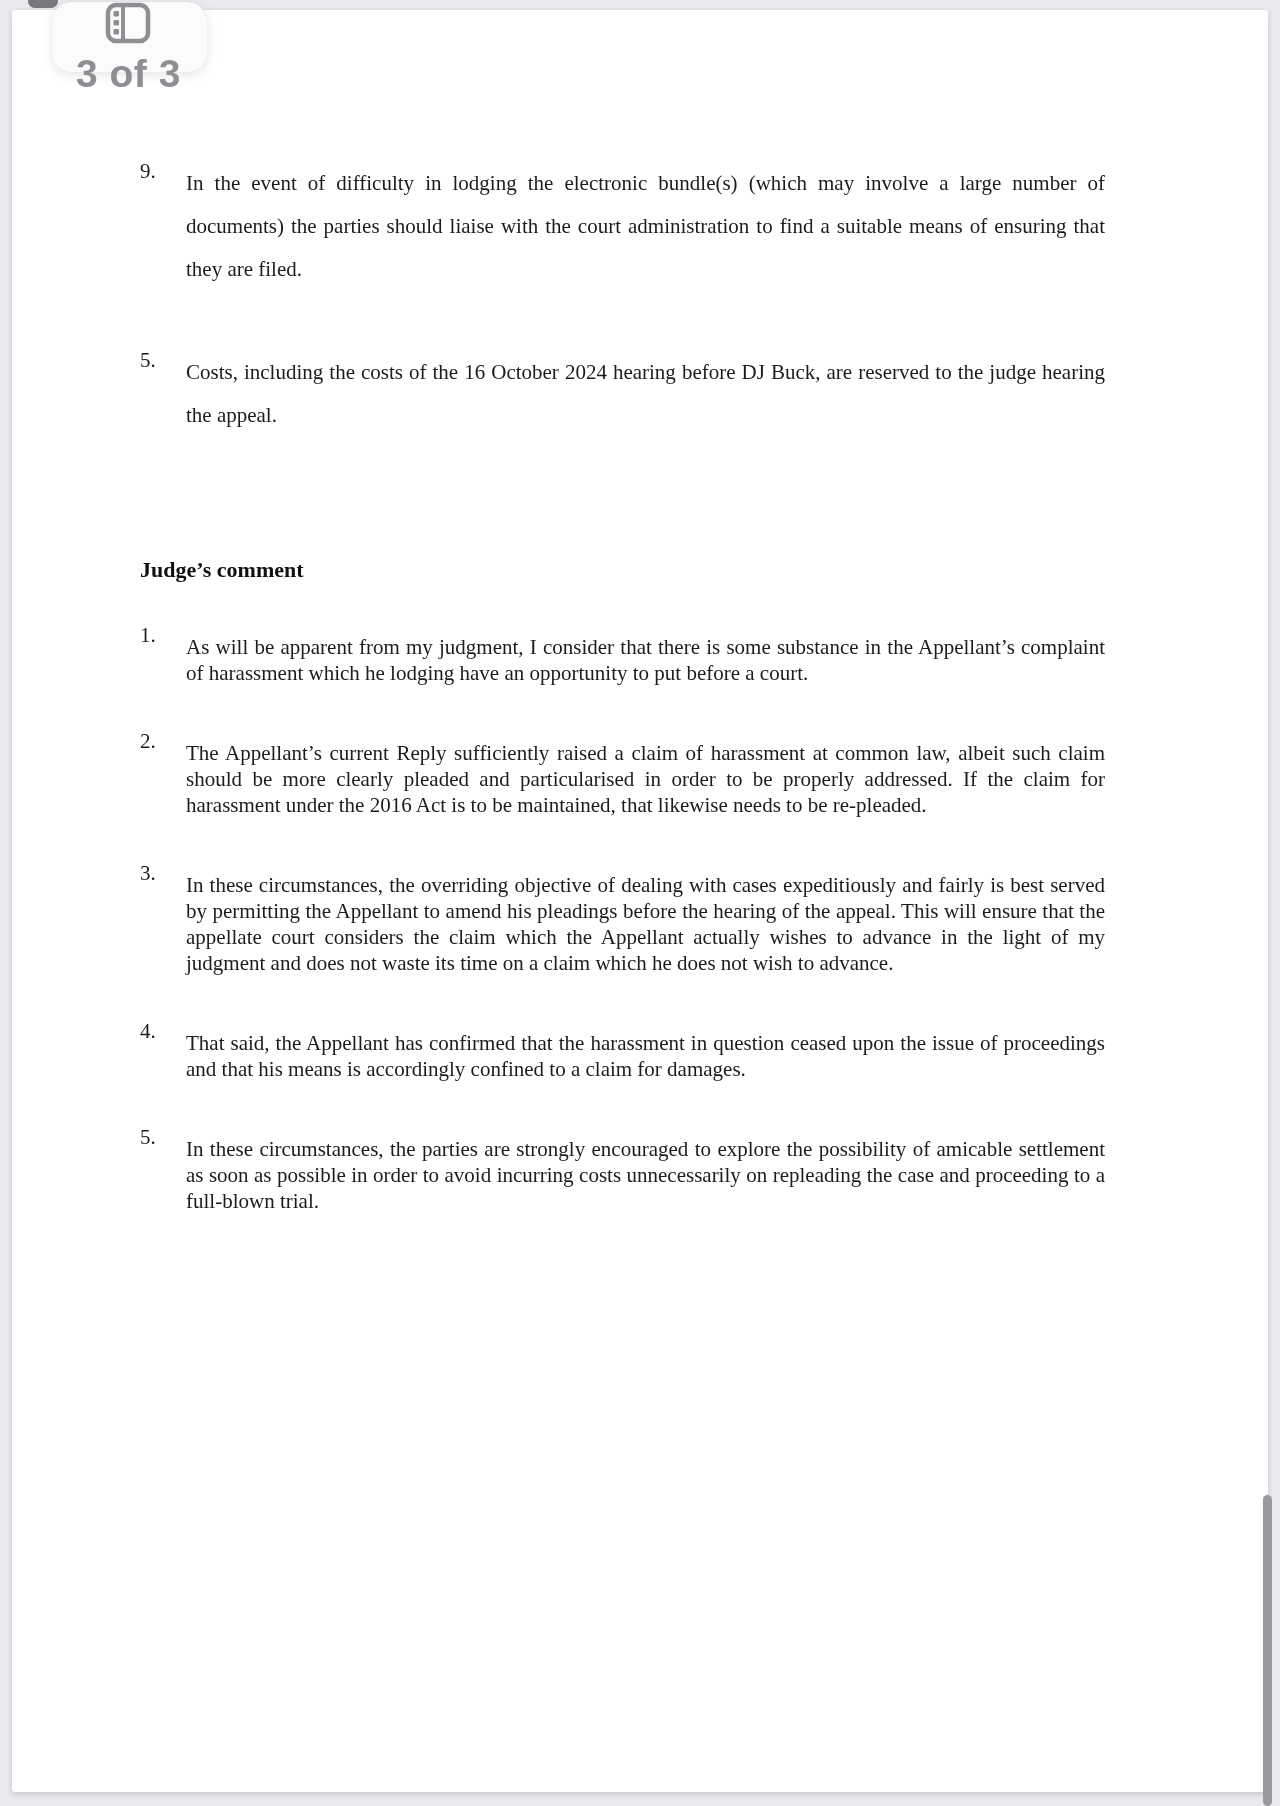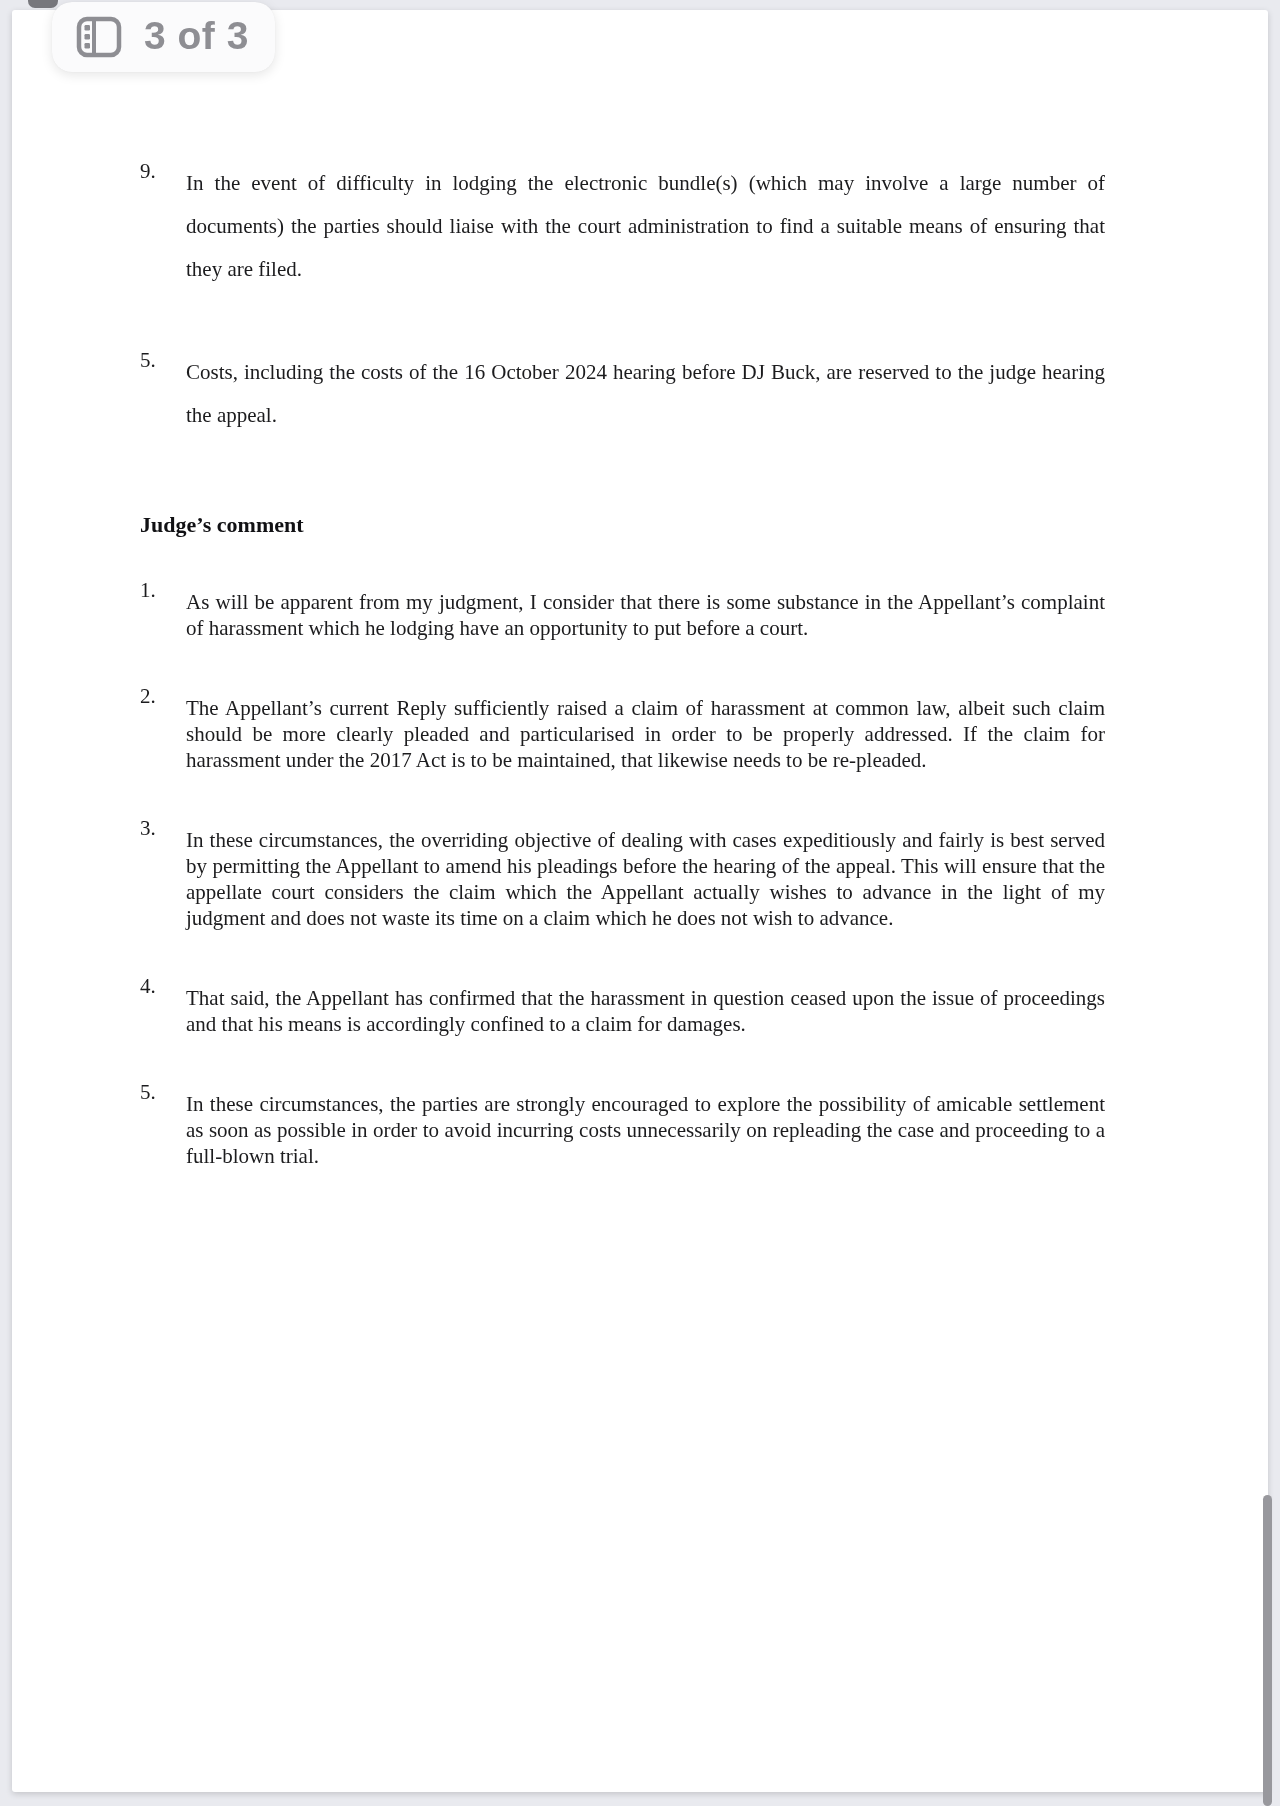--- a/index.html
+++ b/index.html
@@ -36,21 +36,21 @@
 
   
   .double { line-height: 43px; }
   .gap-i10 { margin-top: 36px; }
 
   
   .tight { line-height: 26px; }
   .jgap  { margin-top: 30px; }
 
   .heading {
-    margin: 62px 0 39px 0;
+    margin: 107px 0 39px 0;
     font-size: 22px;
     line-height: 27px;
     font-weight: bold;
     color: #111114;
   }
 
   
   .cut-strip {            
     position: absolute;
     left: 28px;
@@ -62,26 +62,27 @@
     z-index: 2;
   }
   .badge {
     position: absolute;
     left: 52px;
     top: 2px;
     height: 70px;
     padding: 0 26px 0 24px;
     display: flex;
     align-items: center;
-    gap: 22px;
+    gap: 10px;
     background: #fbfbfc;
     border-radius: 20px;
     box-shadow: 0 3px 12px rgba(0,0,0,0.10), 0 0 1px rgba(0,0,0,0.08);
     z-index: 3;
     cursor: pointer;
+    flex-direction: column;
   }
   .badge-label {
     font-family: "Liberation Sans", sans-serif;
     font-weight: bold;
     font-size: 39px;
     color: #8e8e93;
     letter-spacing: 0.5px;
     line-height: 1;
     padding-bottom: 3px;
   }
@@ -116,21 +117,21 @@
 
     <h2 class="heading">Judge’s comment</h2>
 
     <div class="item tight">
       <span class="num">1.</span>
       <p class="txt">As will be apparent from my judgment, I consider that there is some substance in the Appellant’s complaint of harassment which he lodging have an opportunity to put before a court.</p>
     </div>
 
     <div class="item tight jgap">
       <span class="num">2.</span>
-      <p class="txt">The Appellant’s current Reply sufficiently raised a claim of harassment at common law, albeit such claim should be more clearly pleaded and particularised in order to be properly addressed. If the claim for harassment under the 2017 Act is to be maintained, that likewise needs to be re-pleaded.</p>
+      <p class="txt">The Appellant’s current Reply sufficiently raised a claim of harassment at common law, albeit such claim should be more clearly pleaded and particularised in order to be properly addressed. If the claim for harassment under the 2016 Act is to be maintained, that likewise needs to be re-pleaded.</p>
     </div>
 
     <div class="item tight jgap">
       <span class="num">3.</span>
       <p class="txt">In these circumstances, the overriding objective of dealing with cases expeditiously and fairly is best served by permitting the Appellant to amend his pleadings before the hearing of the appeal.  This will ensure that the appellate court considers the claim which the Appellant actually wishes to advance in the light of my judgment and does not waste its time on a claim which he does not wish to advance.</p>
     </div>
 
     <div class="item tight jgap">
       <span class="num">4.</span>
       <p class="txt">That said, the Appellant has confirmed that the harassment in question ceased upon the issue of proceedings and that his means is accordingly confined to a claim for damages.</p>

